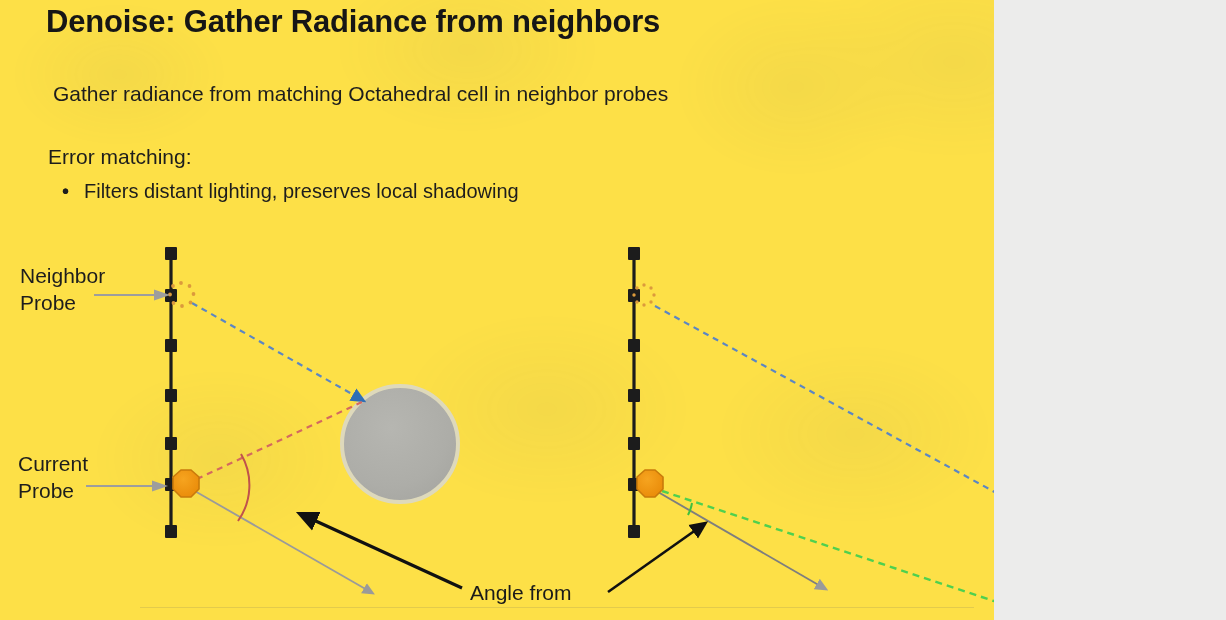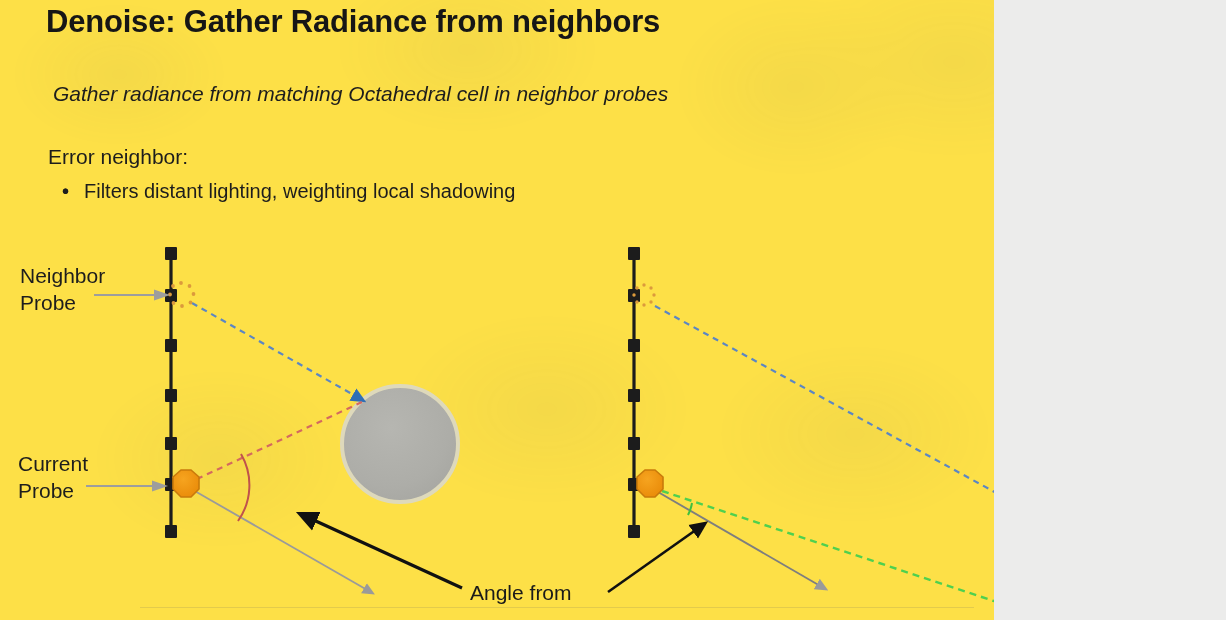--- a/index.html
+++ b/index.html
@@ -50,21 +50,20 @@
     font-weight: bold;
     letter-spacing: -0.2px;
     color: #161616;
   }
   #subtitle {
     position: absolute;
     left: 53px;
     top: 82px;
     font-size: 21px;
     color: #1d1d1d;
-    font-style: italic;
   }
   #bullets-heading {
     position: absolute;
     left: 48px;
     top: 145px;
     font-size: 21px;
     color: #1d1d1d;
   }
   #bullets {
     position: absolute;
@@ -124,29 +123,29 @@
 
 <div id="slide">
 
   <div id="watermark"></div>
   <div id="bottom-rule"></div>
 
   <div id="title">Denoise: Gather Radiance from neighbors</div>
 
   <div id="subtitle">Gather radiance from matching Octahedral cell in neighbor probes</div>
 
-  <div id="bullets-heading">Error neighbor:</div>
+  <div id="bullets-heading">Error matching:</div>
 
   <ul id="bullets">
     <li>
       <span class="dot">•</span>
     </li>
     <li>
       <span class="dot">•</span>
-      <span>Filters distant lighting, weighting local shadowing</span>
+      <span>Filters distant lighting, preserves local shadowing</span>
     </li>
   </ul>
 
   <div class="side-label" id="label-neighbor">
     <div>Neighbor</div>
     <div>Probe</div>
   </div>
 
   <div class="side-label" id="label-current">
     <div>Current</div>

